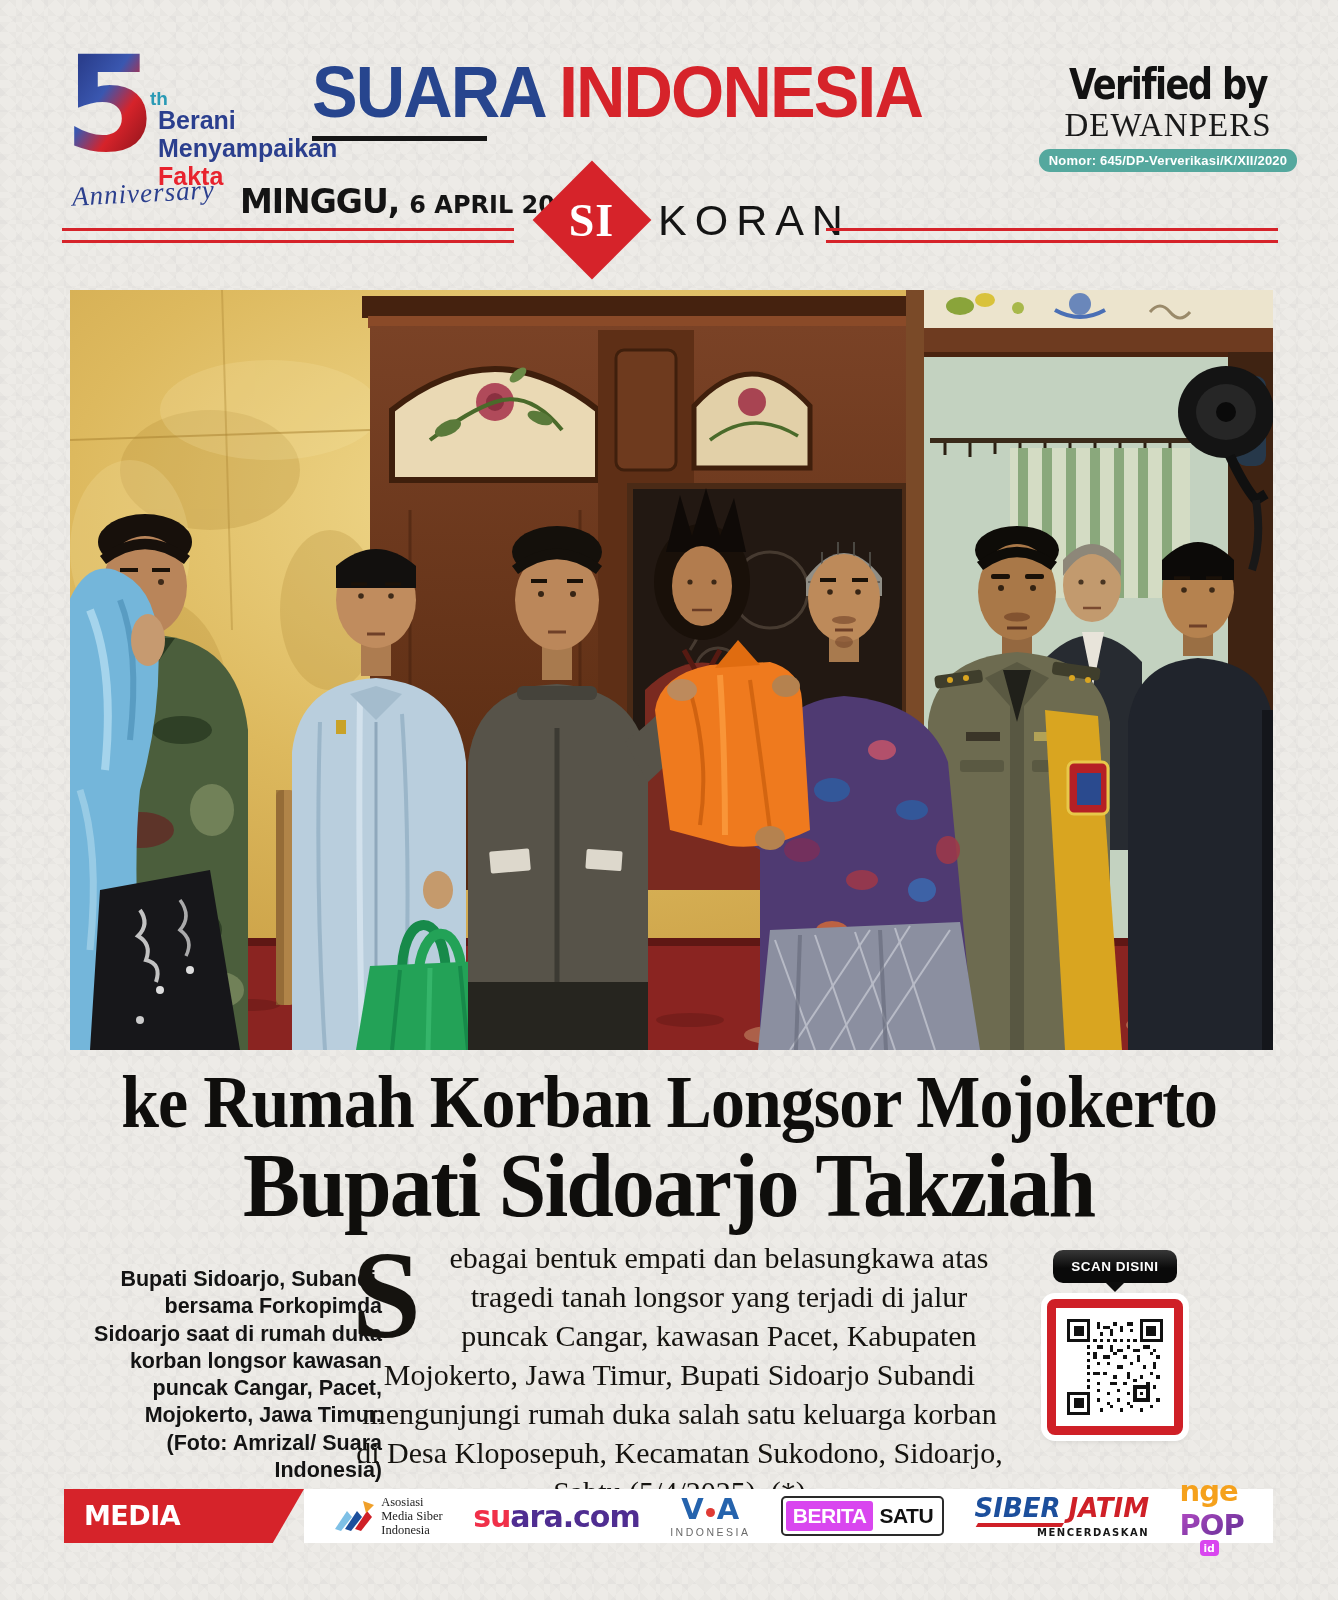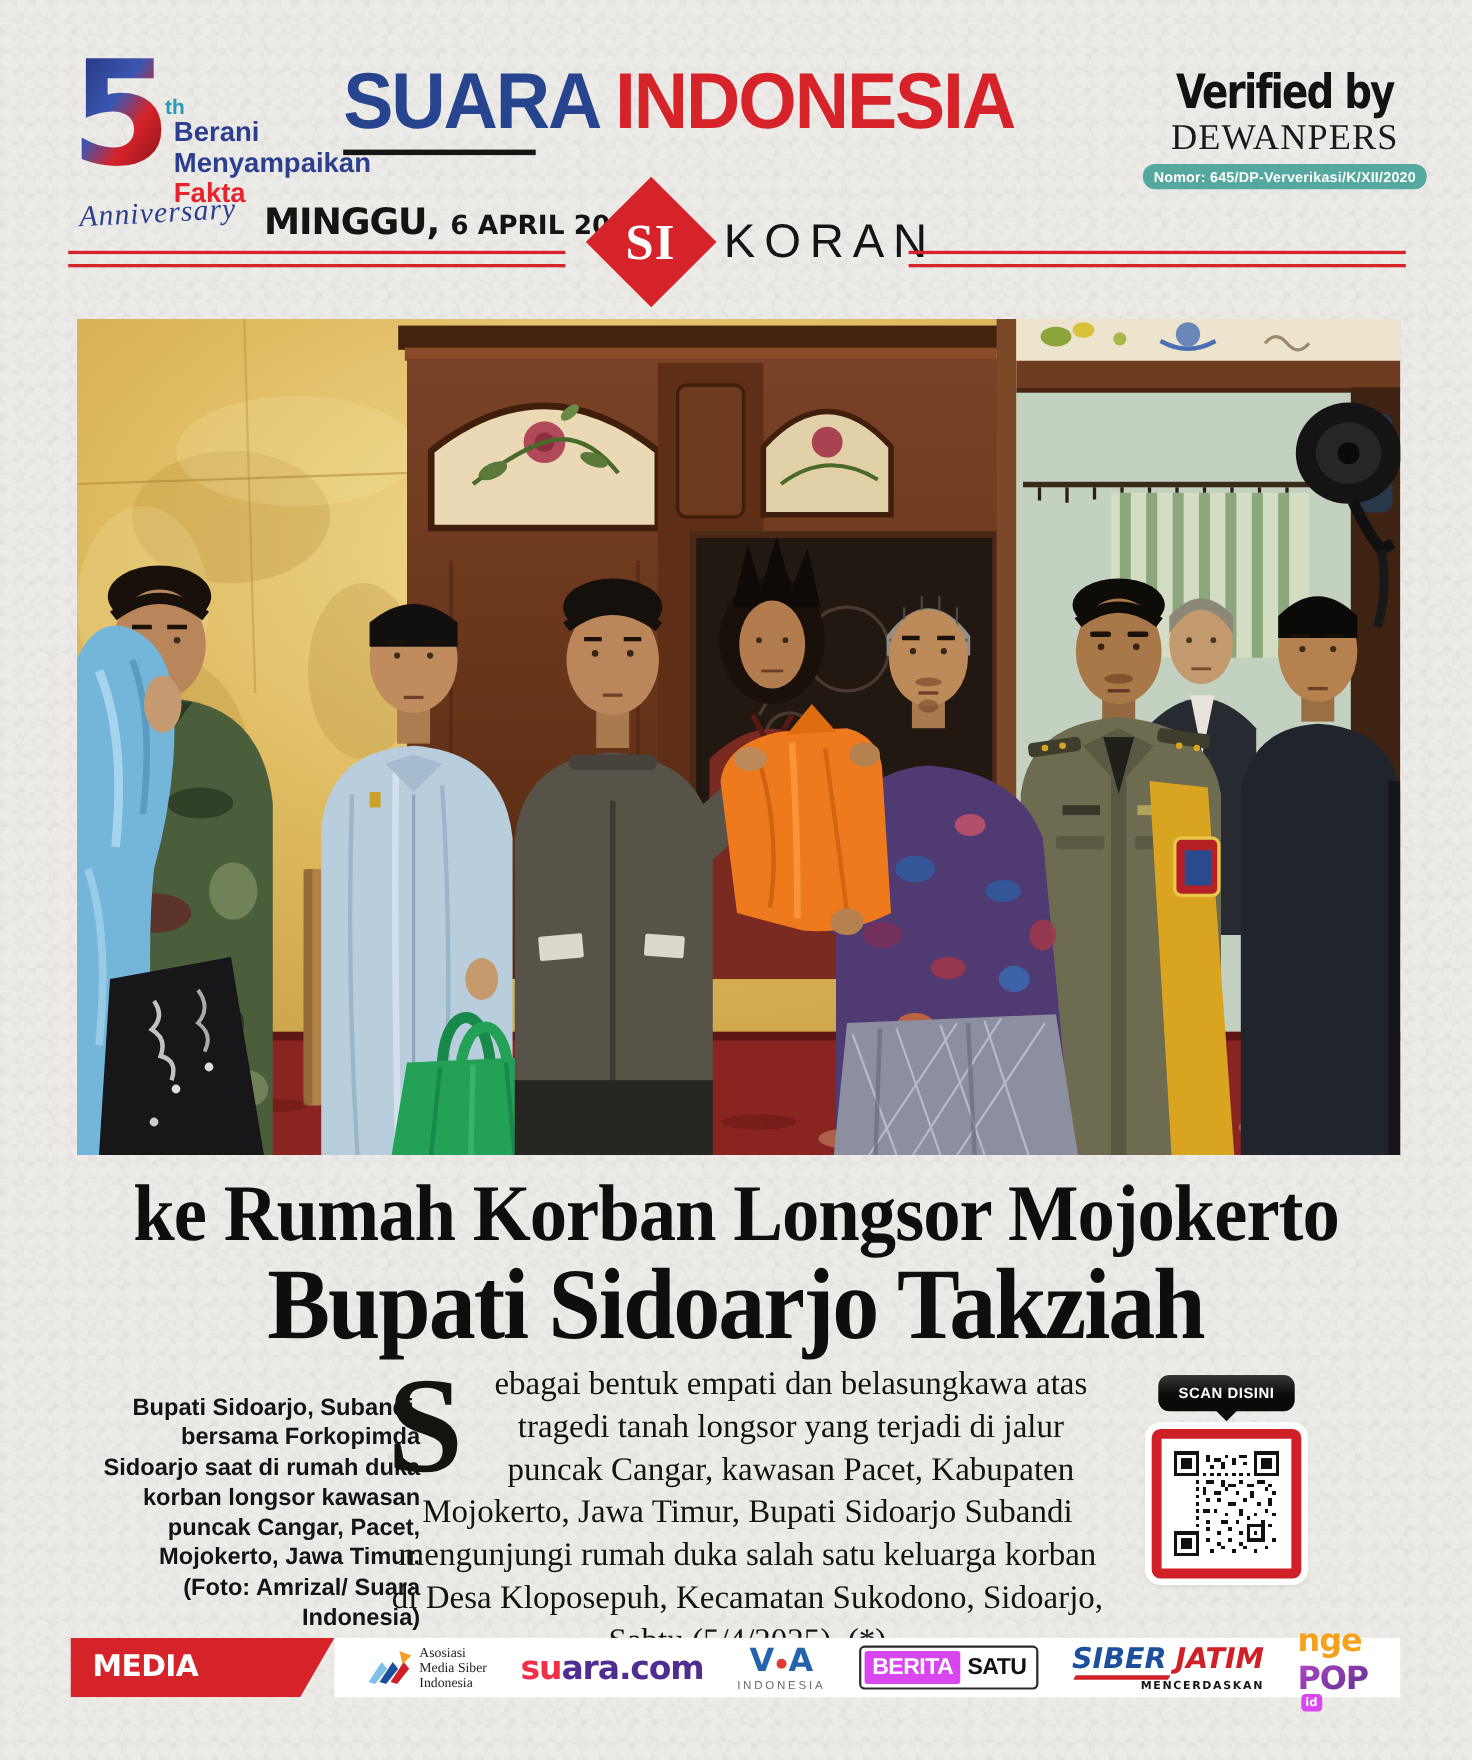--- a/index.html
+++ b/index.html
@@ -100,21 +100,21 @@
   .siberjatim{font-family:"DejaVu Sans",sans-serif;font-weight:bold;font-style:italic;line-height:1;}
   .sj-row{display:flex;gap:8px;align-items:baseline;}
   .sj1{color:#1c4f9c;font-size:26px;position:relative;}
   .sj1:after{content:"";position:absolute;left:2px;right:-2px;bottom:-6px;height:3.5px;background:#cf2027;transform:skewX(-30deg);}
   .sj2{color:#cf2027;font-size:26px;}
   .sj-sub{font-style:normal;font-size:10px;letter-spacing:1.5px;color:#161616;text-align:right;margin-top:7px;}
   .ngepop{display:flex;align-items:flex-start;font-family:"DejaVu Sans",sans-serif;font-weight:bold;flex-direction:column;}
   .np1{color:#f5a11c;font-size:29px;letter-spacing:-1px;}
   .np2{font-size:29px;letter-spacing:-1px;background:linear-gradient(150deg,#b44ac4,#5b2d90);
     -webkit-background-clip:text;background-clip:text;color:transparent;}
-  .np-id{font-size:10.5px;color:#fff;background:#d946ef;padding:2px 4px;border-radius:4px;margin-left:3px;
+  .np-id{font-size:10.5px;color:#fff;background:#d946ef;padding:2px 4px;border-radius:4px;margin-left:20px;
     position:relative;top:-2px;}
 </style>
 </head>
 <body>
 
 <header>
   <div class="abs logo5">
     <div class="num5">5</div>
     <div class="th5">th</div>
     <div class="logo5-lines">

